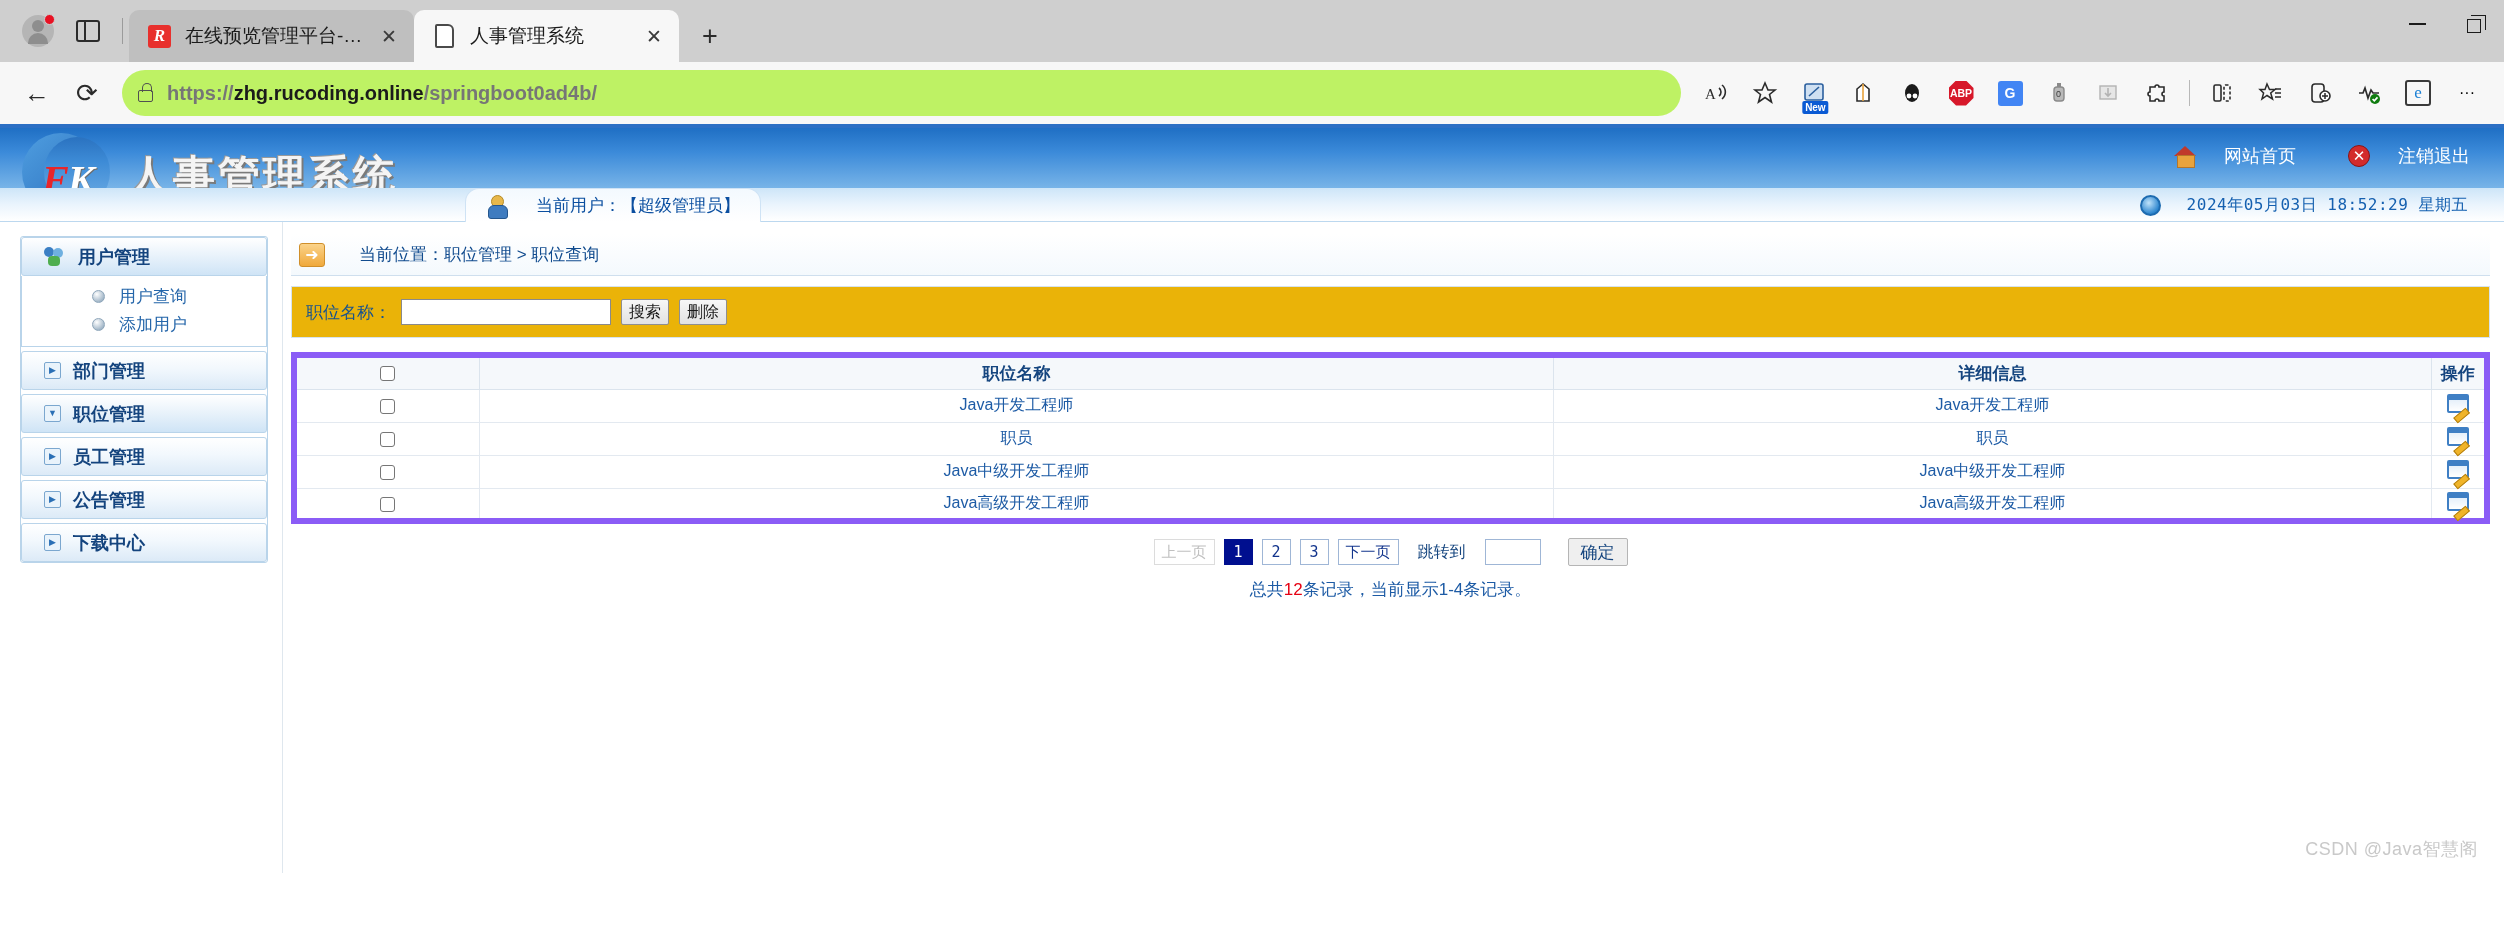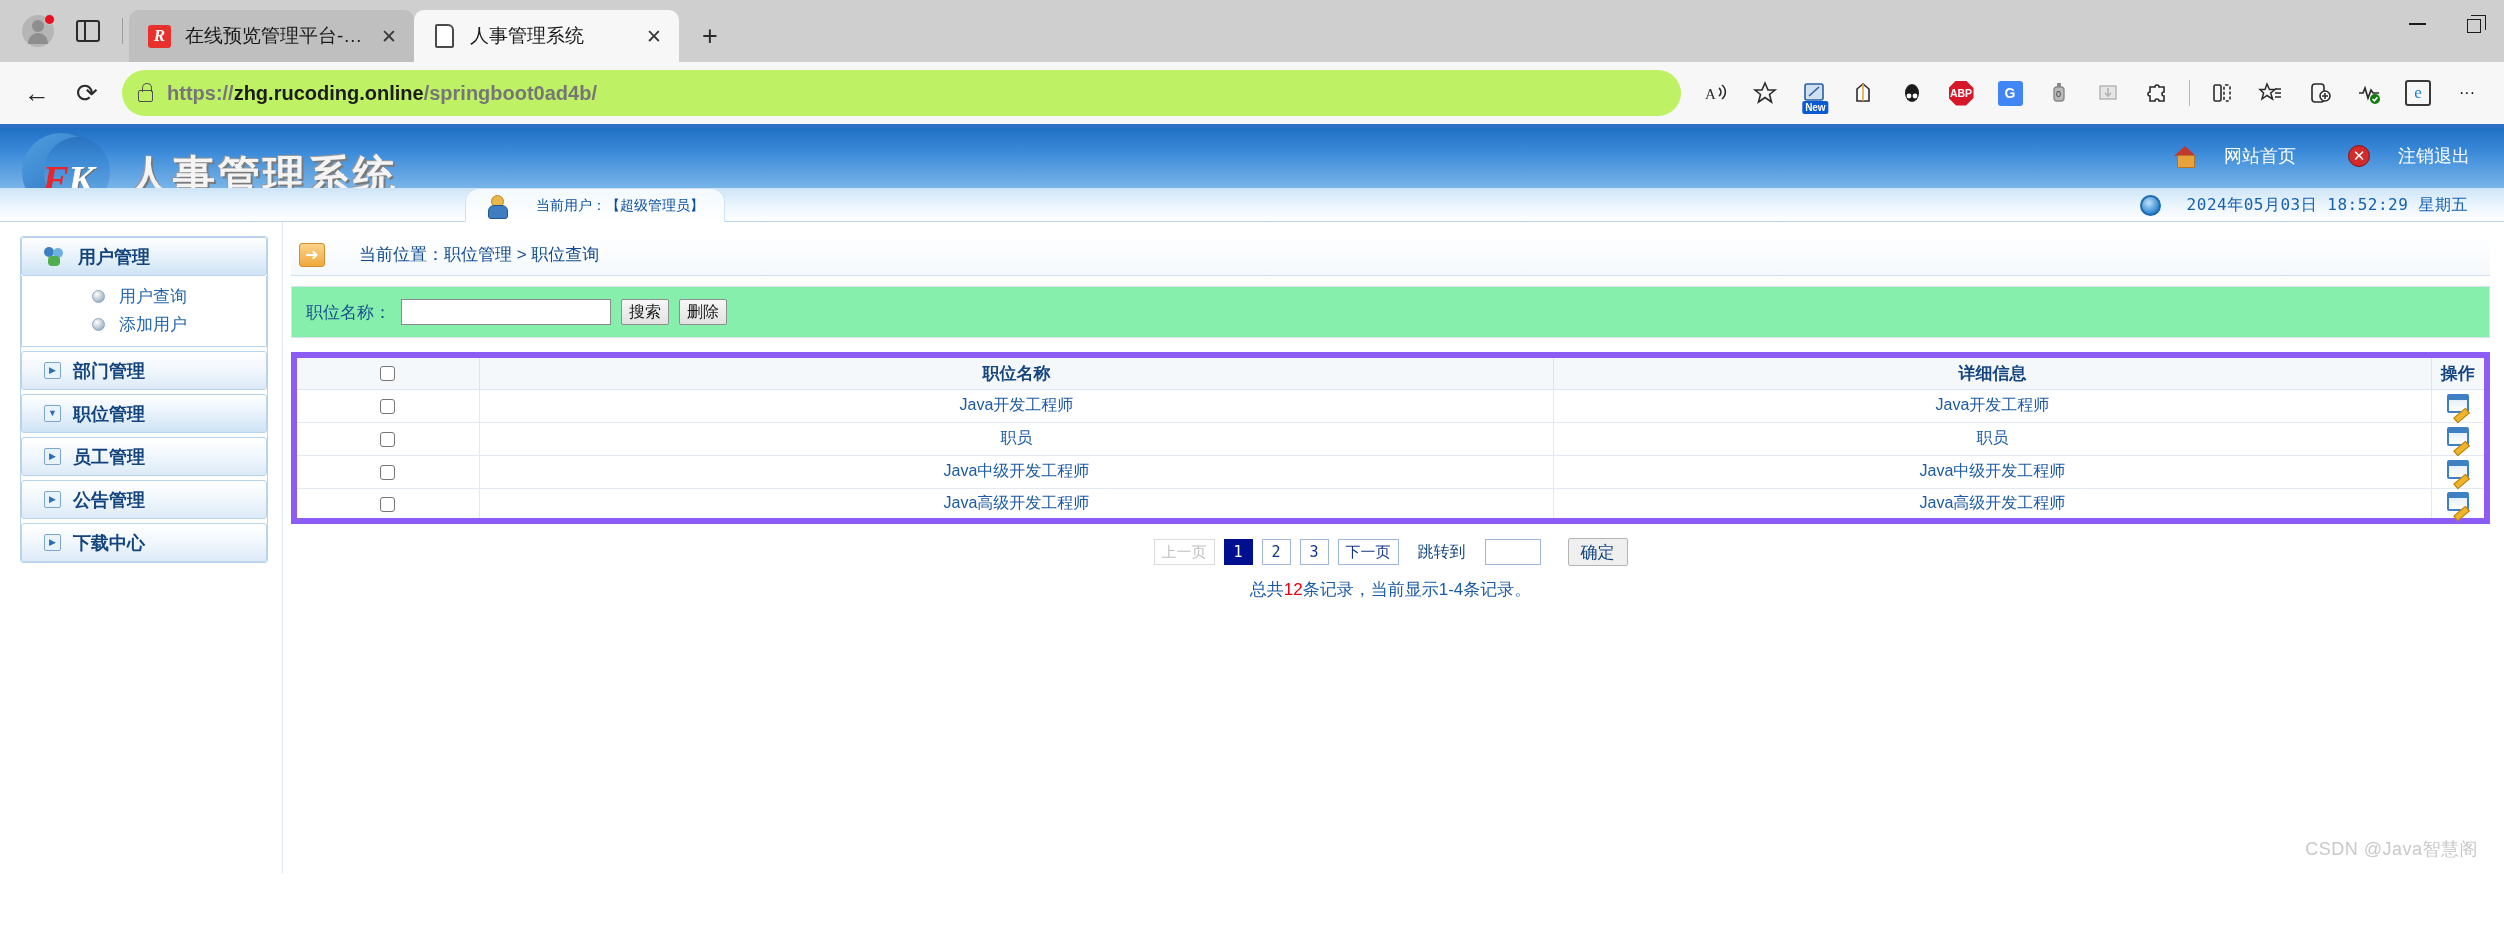--- a/index.html
+++ b/index.html
@@ -252,21 +252,21 @@
   .user-ico::before {
     content: ''; position: absolute; left: 5px; top: 0;
     width: 11px; height: 11px; border-radius: 50%;
     background: #e8b84b; border: 1px solid #b58a24;
   }
   .user-ico::after {
     content: ''; position: absolute; left: 2px; top: 10px;
     width: 18px; height: 12px; border-radius: 6px 6px 3px 3px;
     background: #3f7cc0; border: 1px solid #24568d;
   }
-  .user-text { font-size: 14px; color: #0b4fa0; white-space: nowrap; }
+  .user-text { font-size: 17px; color: #0b4fa0; white-space: nowrap; }
   .clock-row {
     position: absolute; right: 36px; top: 0; height: 34px;
     display: flex; align-items: center; gap: 26px;
     color: #1560b0; font-size: 17px; white-space: nowrap;
   }
   .clock-ico {
     width: 21px; height: 21px; border-radius: 50%;
     background: radial-gradient(circle at 40% 35%, #bfe2fa, #2f87cf 70%);
     border: 2px solid #1d6bb0; flex: 0 0 21px;
   }
@@ -333,21 +333,21 @@
     width: 26px; height: 24px; border-radius: 3px;
     background: linear-gradient(to bottom,#fbd38a,#f0a93c);
     border: 1px solid #d08f2a; color: #fff;
     display: flex; align-items: center; justify-content: center;
     font-size: 16px; font-weight: bold; flex: 0 0 26px;
   }
   .crumb-text { font-size: 17px; color: #114b8e; margin-left: 12px; }
 
   .search-panel {
     margin-top: 10px; height: 52px;
-    border: 1px solid #d6e3ee; background: #86efac;
+    border: 1px solid #d6e3ee; background: #eab308;
     display: flex; align-items: center; gap: 10px; padding: 0 14px;
   }
   .search-label { font-size: 17px; color: #17528f; }
   .search-input {
     width: 210px; height: 26px; border: 1px solid #8a8a8a;
     background: #fff; font-size: 15px; padding: 0 4px;
     font-family: "Liberation Sans", sans-serif;
   }
   .btn-classic {
     height: 26px; min-width: 44px; padding: 0 7px;

